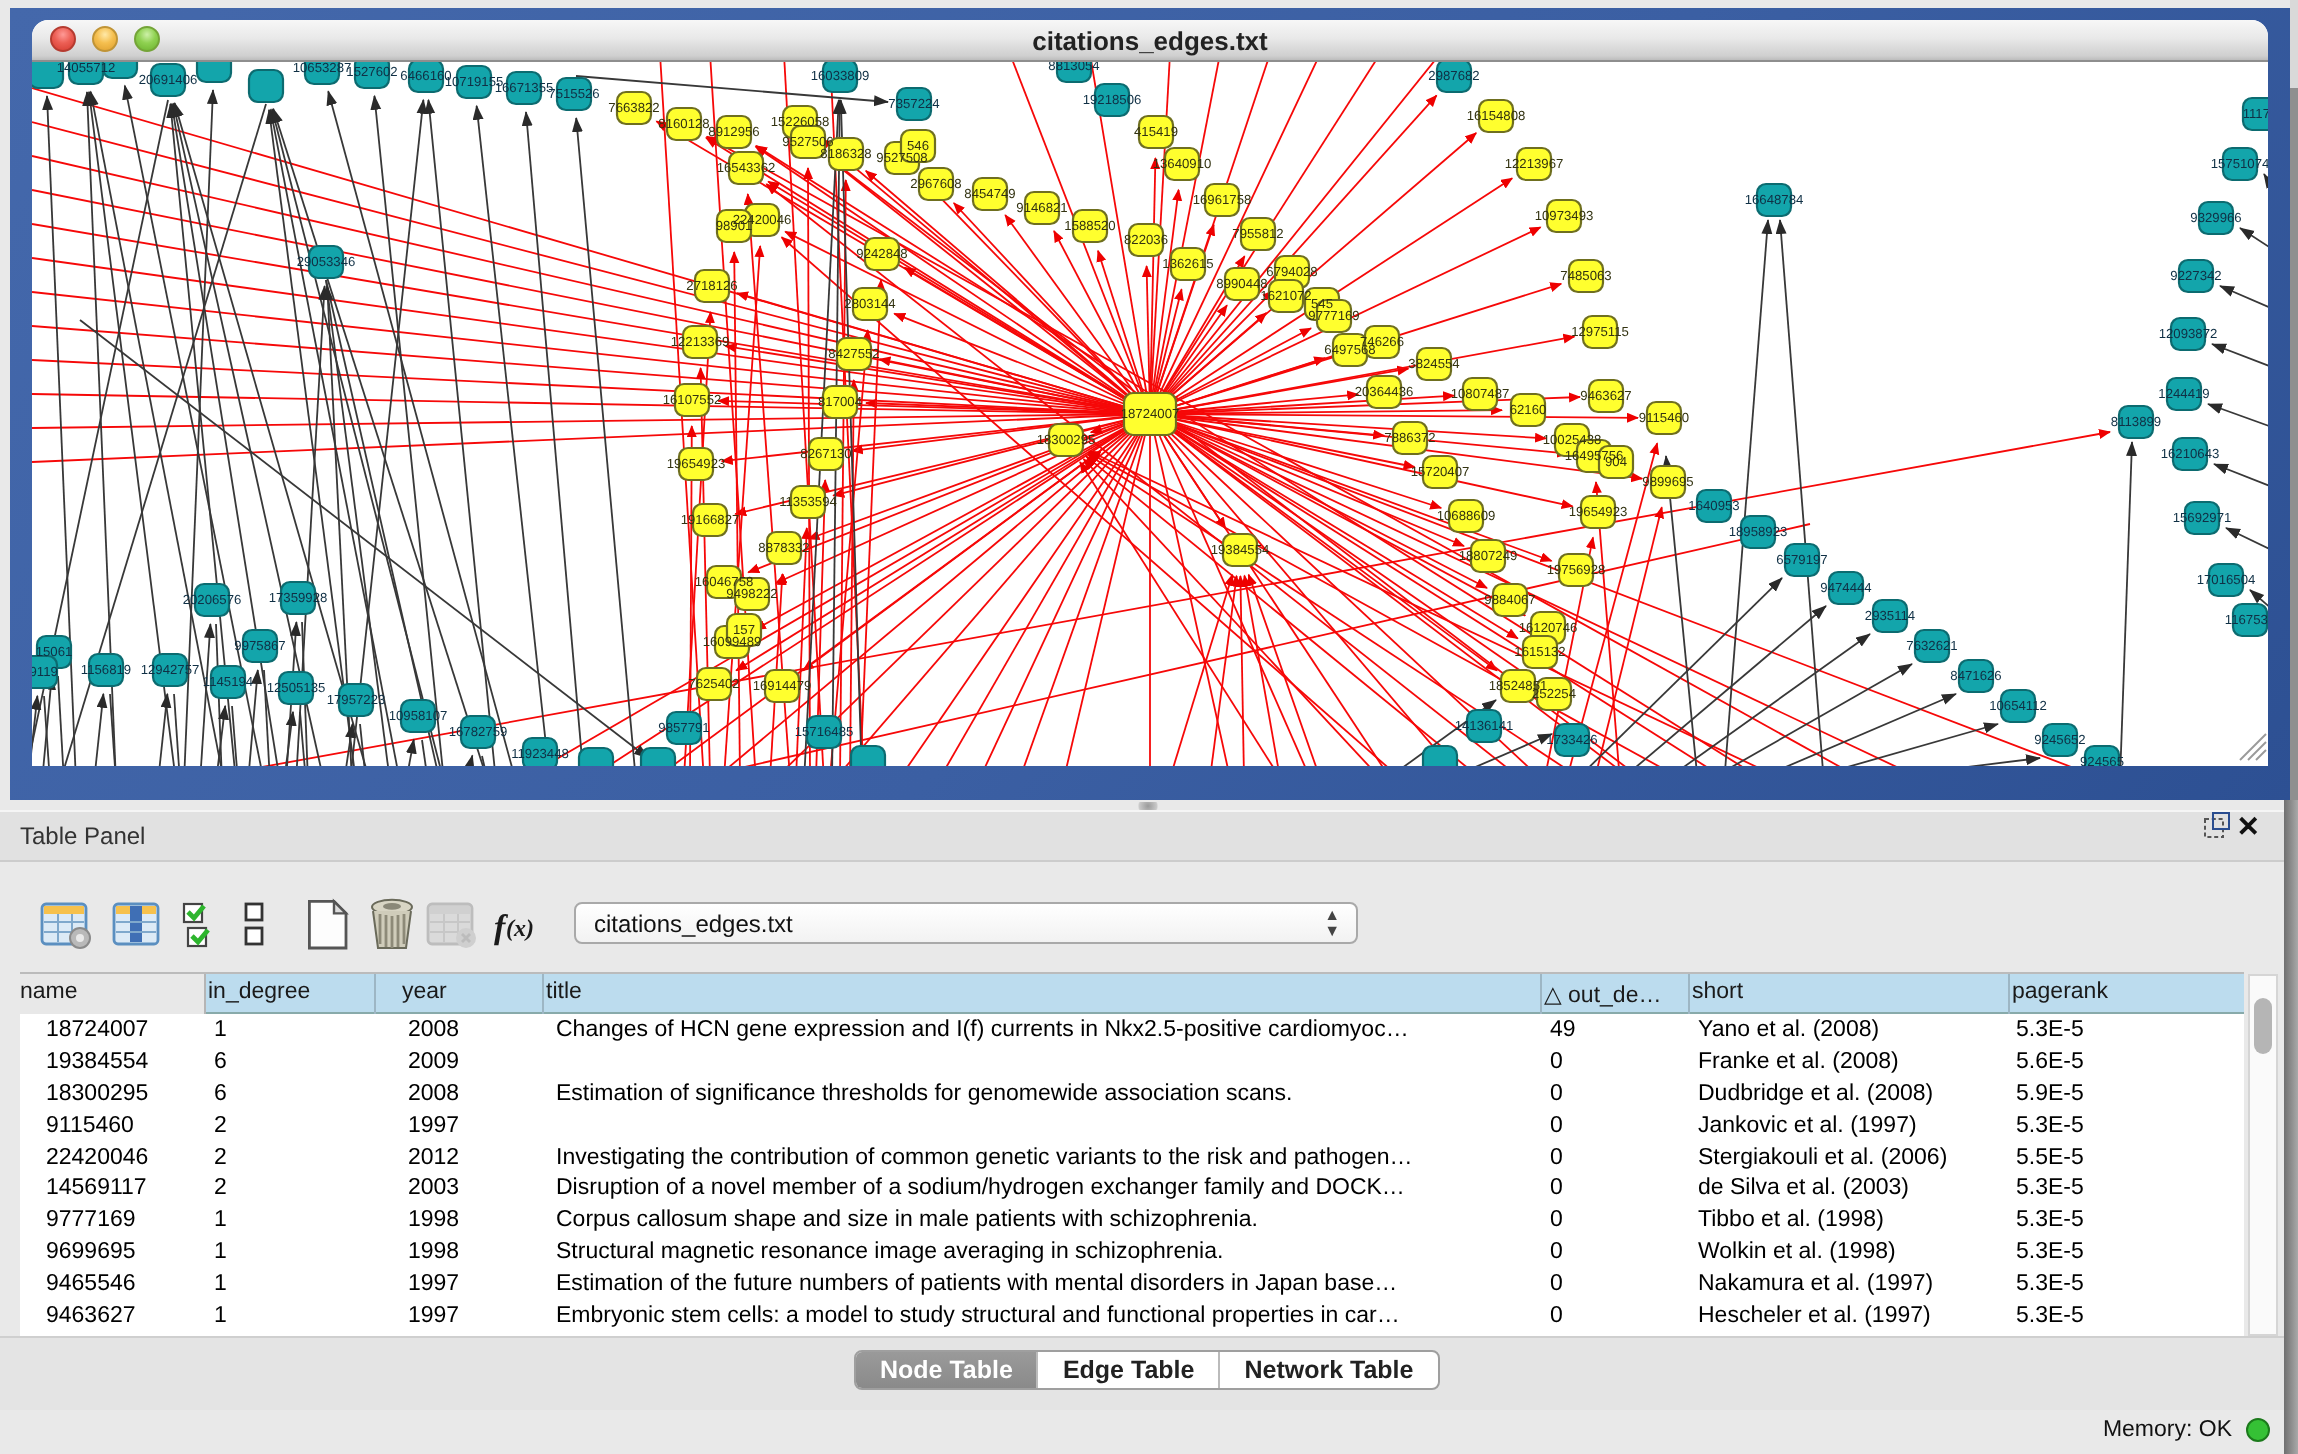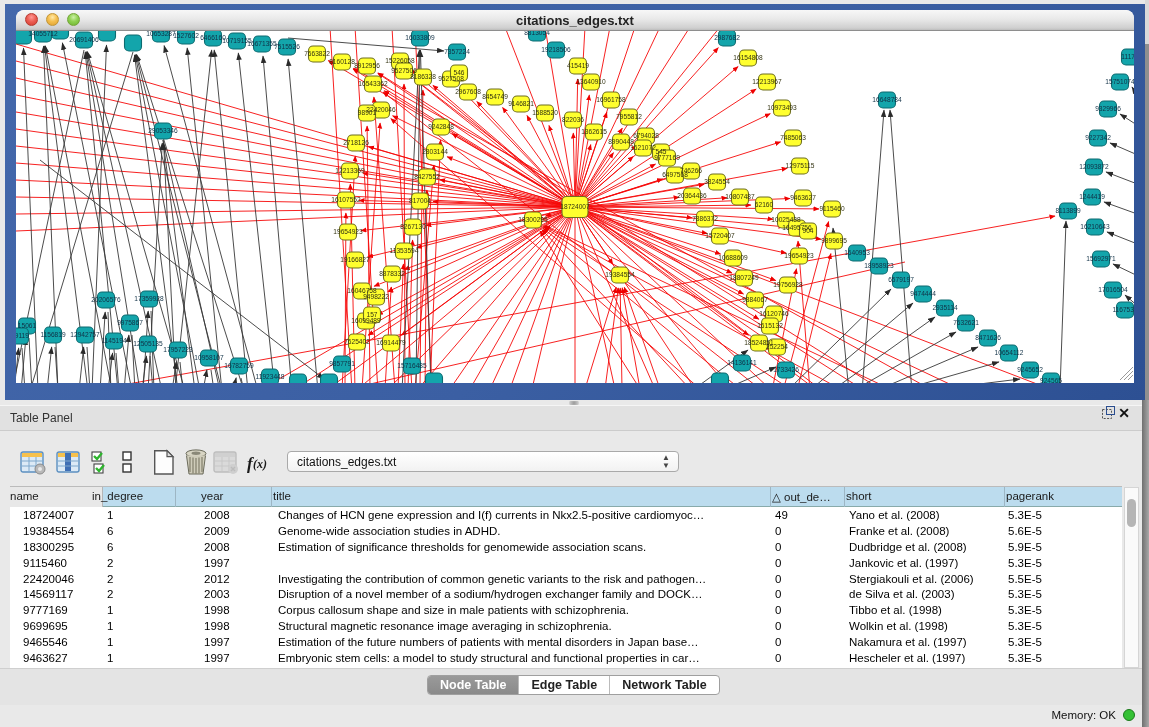--- a/index.html
+++ b/index.html
@@ -642,42 +642,41 @@
 </g>
 
 <text x="247" y="26" font-family="Liberation Serif,serif" font-style="italic" font-weight="bold" font-size="17" fill="#1a1a1a">f</text>
 <text x="253" y="25" font-family="Liberation Serif,serif" font-style="italic" font-weight="bold" font-size="12" fill="#1a1a1a">(x)</text>
 </svg>
     <div id="combo">citations_edges.txt<div class="ud">▲<br>▼</div></div>
   </div>
   <div id="tbl">
     <div id="thead">
       <div class="th" style="left:0;width:93px;background:#e8e8e8;border-right:1px solid #b5b5b5">name</div>
-      <div class="th" style="left:82px;width:84px">in_degree</div>
+      <div class="th" style="left:94px;width:84px">in_degree</div>
       <div class="th" style="left:191px;width:71px">year</div>
       <div class="th" style="left:263px;width:498px">title</div>
       <div class="th" style="left:762px;width:73px">△ out_de…</div>
       <div class="th" style="left:836px;width:159px">short</div>
       <div class="th" style="left:996px;width:95px;border-right:none">pagerank</div>
     </div>
     <div id="tbody">
         <div class="tr">
           <div class="c0">18724007</div>
           <div class="c1">1</div>
           <div class="c2">2008</div>
           <div class="c3">Changes of HCN gene expression and I(f) currents in Nkx2.5-positive cardiomyoc…</div>
           <div class="c4">49</div>
           <div class="c5">Yano et al. (2008)</div>
           <div class="c6">5.3E-5</div>
         </div>
         <div class="tr">
           <div class="c0">19384554</div>
           <div class="c1">6</div>
           <div class="c2">2009</div>
-          <div class="c3">Genome-wide association studies in ADHD.</div>
           <div class="c4">0</div>
           <div class="c5">Franke et al. (2008)</div>
           <div class="c6">5.6E-5</div>
         </div>
         <div class="tr">
           <div class="c0">18300295</div>
           <div class="c1">6</div>
           <div class="c2">2008</div>
           <div class="c3">Estimation of significance thresholds for genomewide association scans.</div>
           <div class="c4">0</div>

